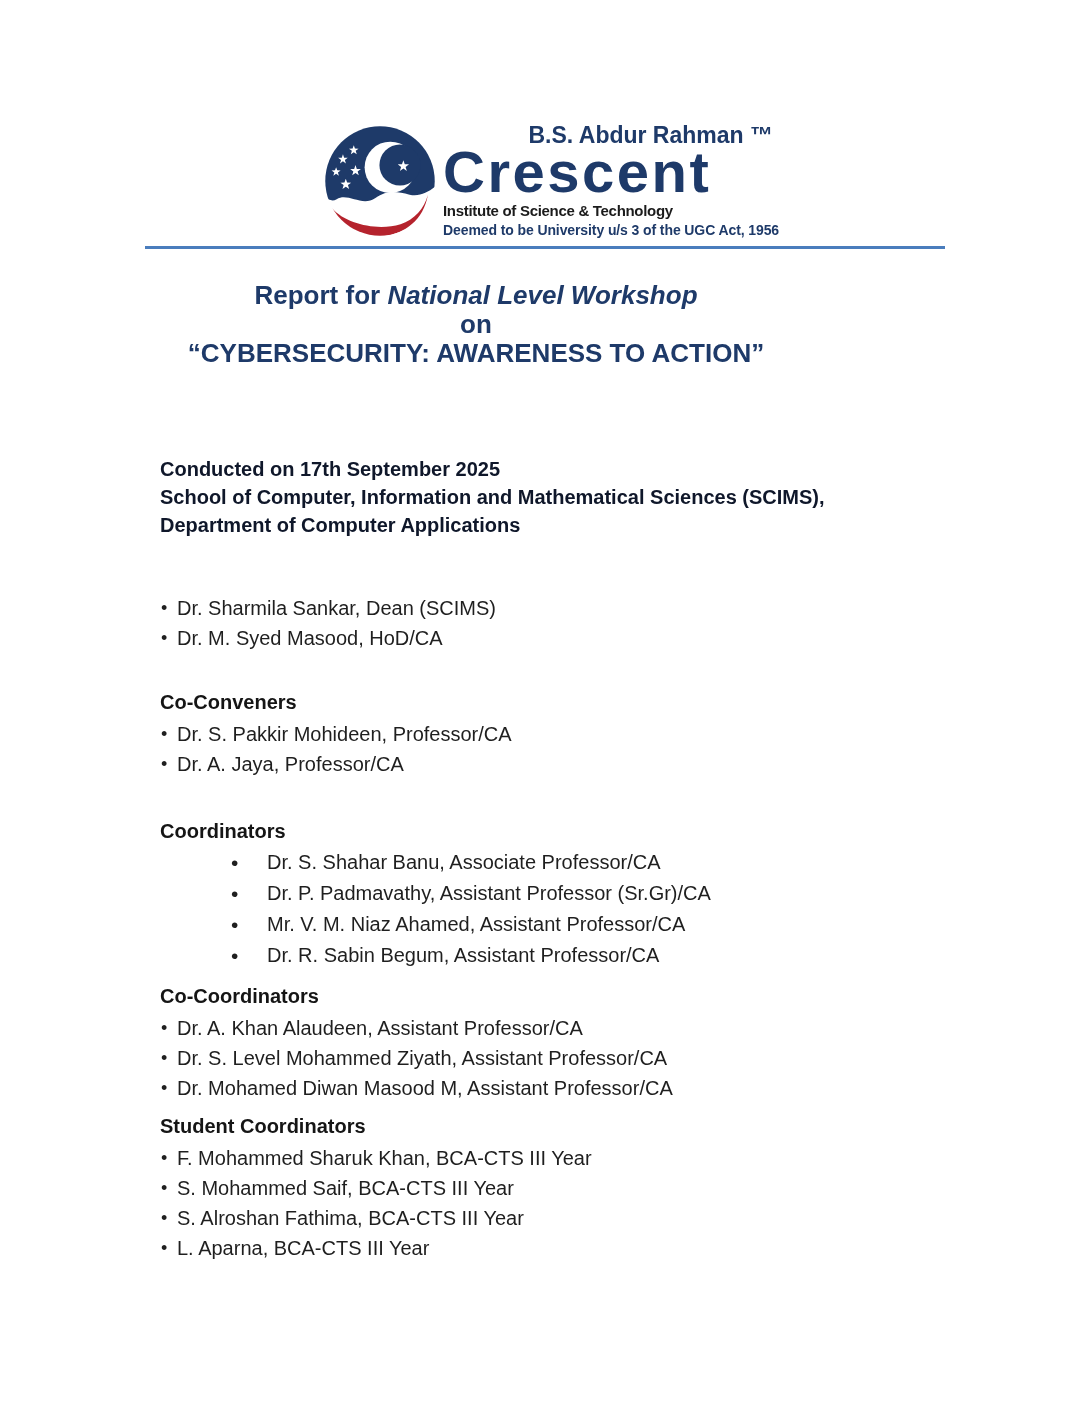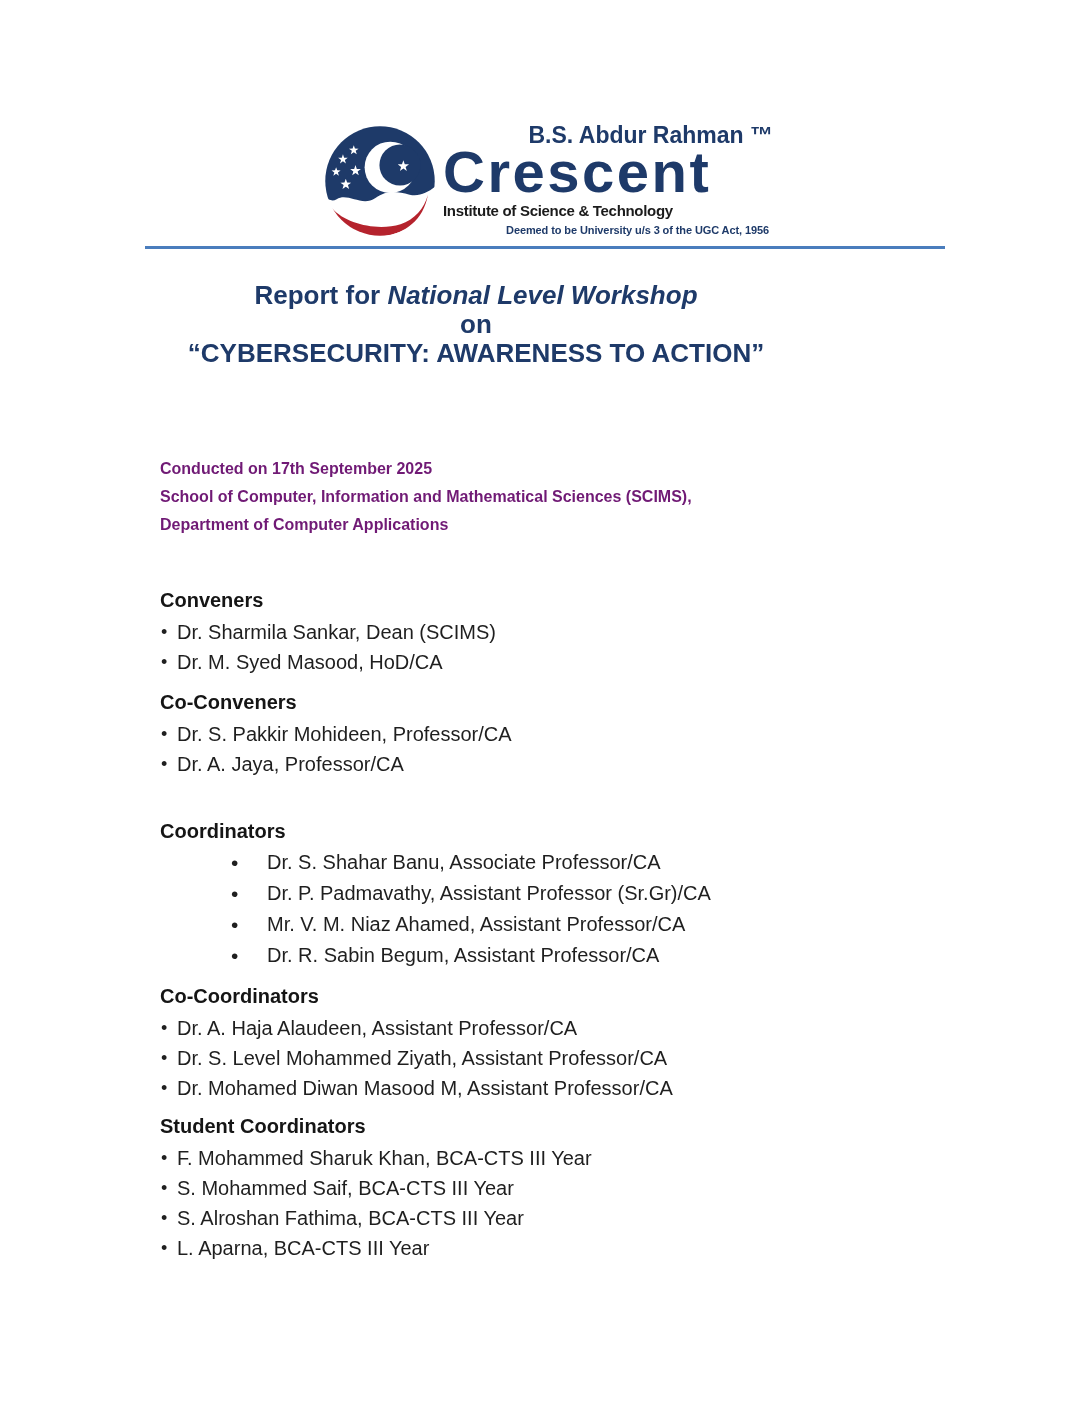--- a/index.html
+++ b/index.html
@@ -8,34 +8,34 @@
     font-family:"Liberation Sans", sans-serif; color:#1c1c1c; overflow:hidden;
   }
 
   
   .logo { position:absolute; top:124px; left:322px; display:flex; }
   .emblem { flex:0 0 auto; display:block; }
   .logo-text { margin-left:5px; width:332px; }
   .tm    { text-align:right; color:#1e3a69; font-size:23px; font-weight:600; line-height:22px; padding-right:2px; }
   .brand { color:#1e3a69; font-size:58px; font-weight:700; line-height:57px; letter-spacing:2.5px; margin-top:-3px; white-space:nowrap; }
   .inst  { color:#1b1b1b; font-size:15px; font-weight:700; line-height:24px; letter-spacing:-0.3px; margin-top:-1px; white-space:nowrap; }
-  .tagline { color:#1e3a69; font-size:11px; font-weight:700; line-height:15px; text-align:right; padding-right:6px; letter-spacing:-0.1px; white-space:nowrap; }
+  .tagline { color:#1e3a69; font-size:14px; font-weight:700; line-height:15px; text-align:right; padding-right:6px; letter-spacing:-0.1px; white-space:nowrap; }
 
   .divider { position:absolute; top:246px; left:145px; width:800px; height:3px; background:#4a7dbd; }
 
   
   .title-block {
     position:absolute; top:281px; left:160px; width:632px; text-align:center;
     color:#1e3a69; font-size:26px; font-weight:700; line-height:29px;
   }
   .title-block .t-line { margin:0; }
   .title-block em { font-style:italic; }
 
   
-  .event-info { position:absolute; top:455px; left:160px; color:#701a75; font-size:16px; font-weight:700; line-height:28px; }
+  .event-info { position:absolute; top:455px; left:160px; color:#0f172a; font-size:20px; font-weight:700; line-height:28px; }
   .event-info p { margin:0; }
 
   
   .doc-section { position:absolute; left:160px; width:790px; }
   .doc-section h2 { margin:0; font-size:20px; font-weight:700; color:#151515; line-height:24px; }
   .items { margin-top:5px; }
   .item { margin:0; position:relative; font-size:20px; line-height:30px; color:#1f1f1f; padding-left:17px; }
   .item::before { content:"\2022"; position:absolute; left:1px; top:0; font-size:18px; }
   .indent .items { margin-top:4px; }
   .indent .item { padding-left:107px; line-height:31px; }
@@ -84,21 +84,20 @@
     <div class="t-line">“CYBERSECURITY: AWARENESS TO ACTION”</div>
   </div>
 
   <div class="event-info">
     <p>Conducted on 17th September 2025</p>
     <p>School of Computer, Information and Mathematical Sciences (SCIMS),</p>
     <p>Department of Computer Applications</p>
   </div>
 
   <section class="doc-section" style="top:588px">
-    <h2>Conveners</h2>
     <div class="items">
       <p class="item">Dr. Sharmila Sankar, Dean (SCIMS)</p>
       <p class="item">Dr. M. Syed Masood, HoD/CA</p>
     </div>
   </section>
 
   <section class="doc-section" style="top:690px">
     <h2>Co-Conveners</h2>
     <div class="items">
       <p class="item">Dr. S. Pakkir Mohideen, Professor/CA</p>
@@ -112,21 +111,21 @@
       <p class="item">Dr. S. Shahar Banu, Associate Professor/CA</p>
       <p class="item">Dr. P. Padmavathy, Assistant Professor (Sr.Gr)/CA</p>
       <p class="item">Mr. V. M. Niaz Ahamed, Assistant Professor/CA</p>
       <p class="item">Dr. R. Sabin Begum, Assistant Professor/CA</p>
     </div>
   </section>
 
   <section class="doc-section" style="top:984px">
     <h2>Co-Coordinators</h2>
     <div class="items">
-      <p class="item">Dr. A. Haja Alaudeen, Assistant Professor/CA</p>
+      <p class="item">Dr. A. Khan Alaudeen, Assistant Professor/CA</p>
       <p class="item">Dr. S. Level Mohammed Ziyath, Assistant Professor/CA</p>
       <p class="item">Dr. Mohamed Diwan Masood M, Assistant Professor/CA</p>
     </div>
   </section>
 
   <section class="doc-section" style="top:1114px">
     <h2>Student Coordinators</h2>
     <div class="items">
       <p class="item">F. Mohammed Sharuk Khan, BCA-CTS III Year</p>
       <p class="item">S. Mohammed Saif, BCA-CTS III Year</p>

